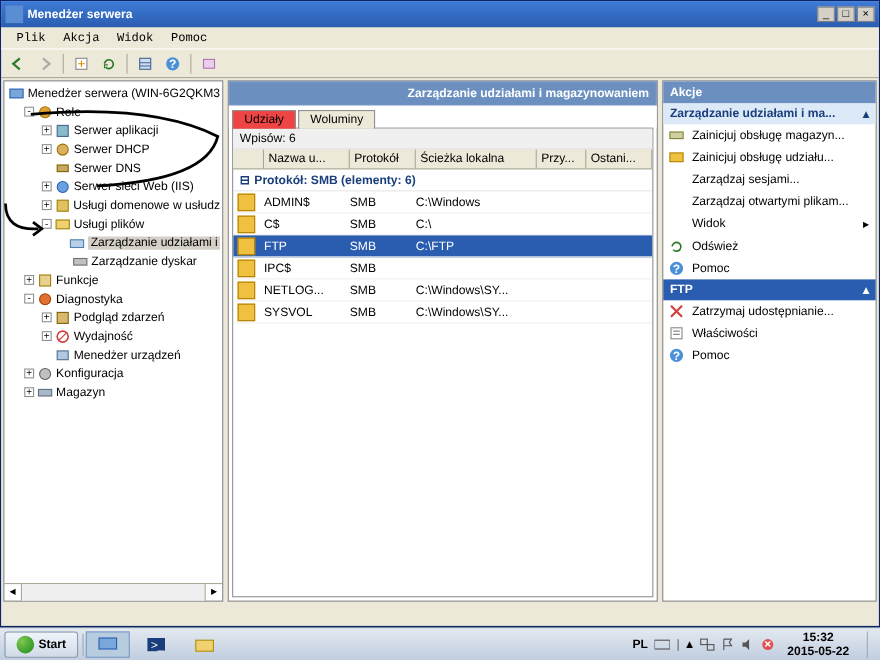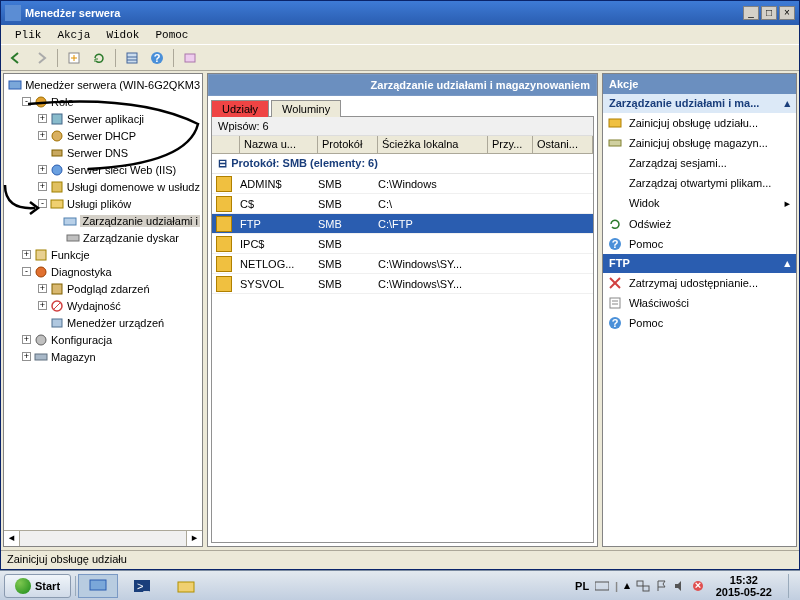--- a/index.html
+++ b/index.html
@@ -346,28 +346,28 @@
     </div>
 
     <div class="panel rightpanel actions">
       <div class="ahead">Akcje</div>
       <div class="asub">
           <span>Zarządzanie udziałami i ma...</span>
           <span>▴</span>
         </div>
       <div class="aitem"><span class="aic">
             <svg width="14" height="14">
+              <rect x="1" y="4" width="12" height="6" fill="#d0d0a0" stroke="#808030"></rect>
+            </svg>
+          </span><span>Zainicjuj obsługę magazyn...</span></div>
+      <div class="aitem"><span class="aic">
+            <svg width="14" height="14">
               <rect x="1" y="3" width="12" height="8" fill="#f0c040" stroke="#b08000"></rect>
             </svg>
           </span><span>Zainicjuj obsługę udziału...</span></div>
-      <div class="aitem"><span class="aic">
-            <svg width="14" height="14">
-              <rect x="1" y="4" width="12" height="6" fill="#d0d0a0" stroke="#808030"></rect>
-            </svg>
-          </span><span>Zainicjuj obsługę magazyn...</span></div>
       <div class="aitem"><span>Zarządzaj sesjami...</span></div>
       <div class="aitem"><span>Zarządzaj otwartymi plikam...</span></div>
       <div class="aitem" style="display:flex;justify-content:space-between">
           <span>Widok</span>
           <span>▸</span>
         </div>
       <div class="aitem"><span class="aic">
             <svg width="14" height="14">
               <path d="M3 7a4 4 0 1 1 1 3" fill="none" stroke="#2a7a2a" stroke-width="1.5"></path>
             </svg>
@@ -397,21 +397,20 @@
           </span><span>Właściwości</span></div>
       <div class="aitem"><span class="aic">
             <svg width="14" height="14">
               <circle cx="7" cy="7" r="6" fill="#4a90d9"></circle>
               <text x="7" y="11" text-anchor="middle" fill="#fff" font-size="9" font-weight="bold">?</text>
             </svg>
           </span><span>Pomoc</span></div>
     </div>
   </div>
 
-  <div class="status">Zainicjuj obsługę udziału</div>
 </div>
 
 <svg class="annot" style="top:94px;left:18px" width="190" height="80">
     <path d="M10 10 Q120 0 180 30 Q170 70 70 75" fill="none" stroke="#000" stroke-width="2.5"></path>
   </svg>
 <svg class="annot" style="top:180px;left:0" width="50" height="40">
     <path d="M5 5 Q5 30 35 28" fill="none" stroke="#000" stroke-width="2.5"></path>
     <path d="M30 22 L38 28 L30 34" fill="none" stroke="#000" stroke-width="2.5"></path>
   </svg>
 

